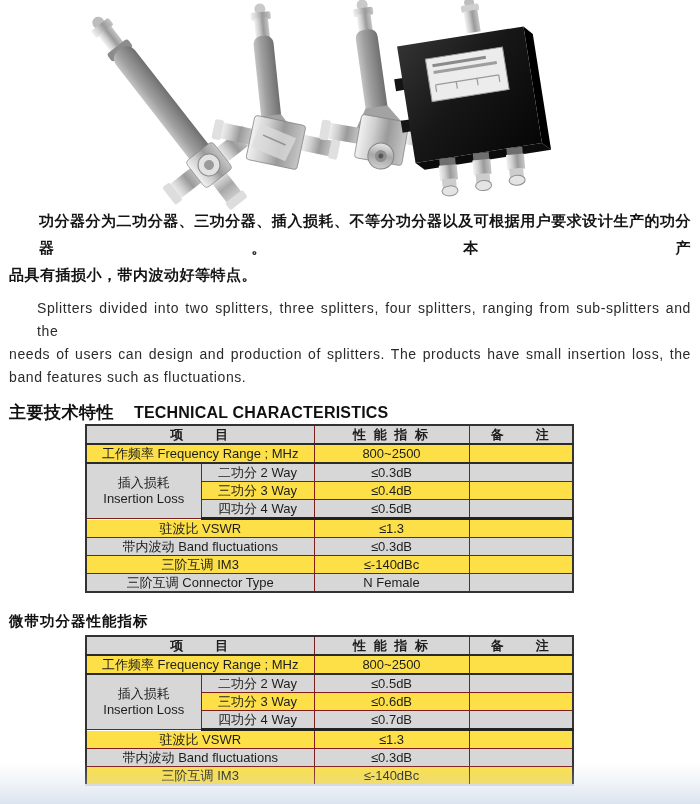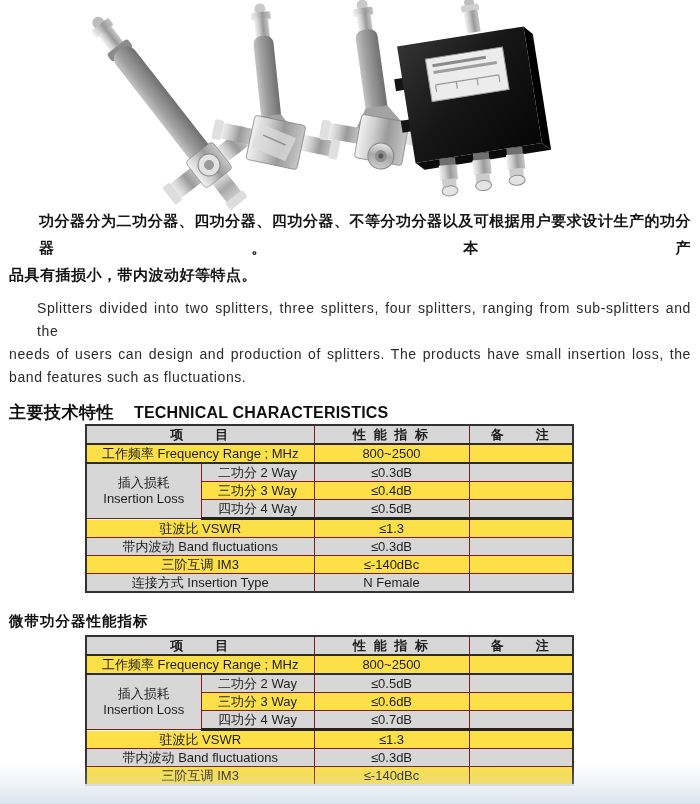--- a/index.html
+++ b/index.html
@@ -172,21 +172,21 @@
           <rect x="-8" y="0" width="16" height="8" fill="#6f6f6f"></rect>
           <rect x="-9" y="7" width="18" height="15" fill="url(#gMetal)"></rect>
           <rect x="-7" y="21" width="14" height="9" fill="#cdcdcd"></rect>
           <ellipse cx="0" cy="33" rx="8" ry="5" fill="#e4e4e4" stroke="#8f8f8f"></ellipse>
         </g>
       </g>
     </svg>
   </div>
 
   <div class="para zh">
-    <span class="line l1 jline">功分器分为二功分器、四功分器、四功分器、不等分功分器以及可根据用户要求设计生产的功分器。本产</span>
+    <span class="line l1 jline">功分器分为二功分器、三功分器、插入损耗、不等分功分器以及可根据用户要求设计生产的功分器。本产</span>
     <span class="line">品具有插损小，带内波动好等特点。</span>
   </div>
   <div class="para en">
     <span class="line l1 jline">Splitters divided into two splitters, three splitters, four splitters, ranging from sub-splitters and the</span>
     <span class="line jline">needs of users can design and production of splitters. The products have small insertion loss, the</span>
     <span class="line">band features such as fluctuations.</span>
   </div>
 
   <div class="tech-title">
     <span>主要技术特性</span><span class="en-part">TECHNICAL CHARACTERISTICS</span>
@@ -238,21 +238,21 @@
       <td colspan="2">带内波动  Band fluctuations</td>
       <td>≤0.3dB</td>
       <td></td>
     </tr>
     <tr class="w">
       <td colspan="2">三阶互调  IM3</td>
       <td>≤-140dBc</td>
       <td></td>
     </tr>
     <tr class="g">
-      <td colspan="2">连接方式  Insertion Type</td>
+      <td colspan="2">三阶互调  Connector Type</td>
       <td>N Female</td>
       <td></td>
     </tr>
   </tbody>
     </table>
 
   <div class="tcaption tcaption2">微带功分器性能指标</div>
   <table class="spec t2">
     <colgroup>
         <col style="width:115px">

